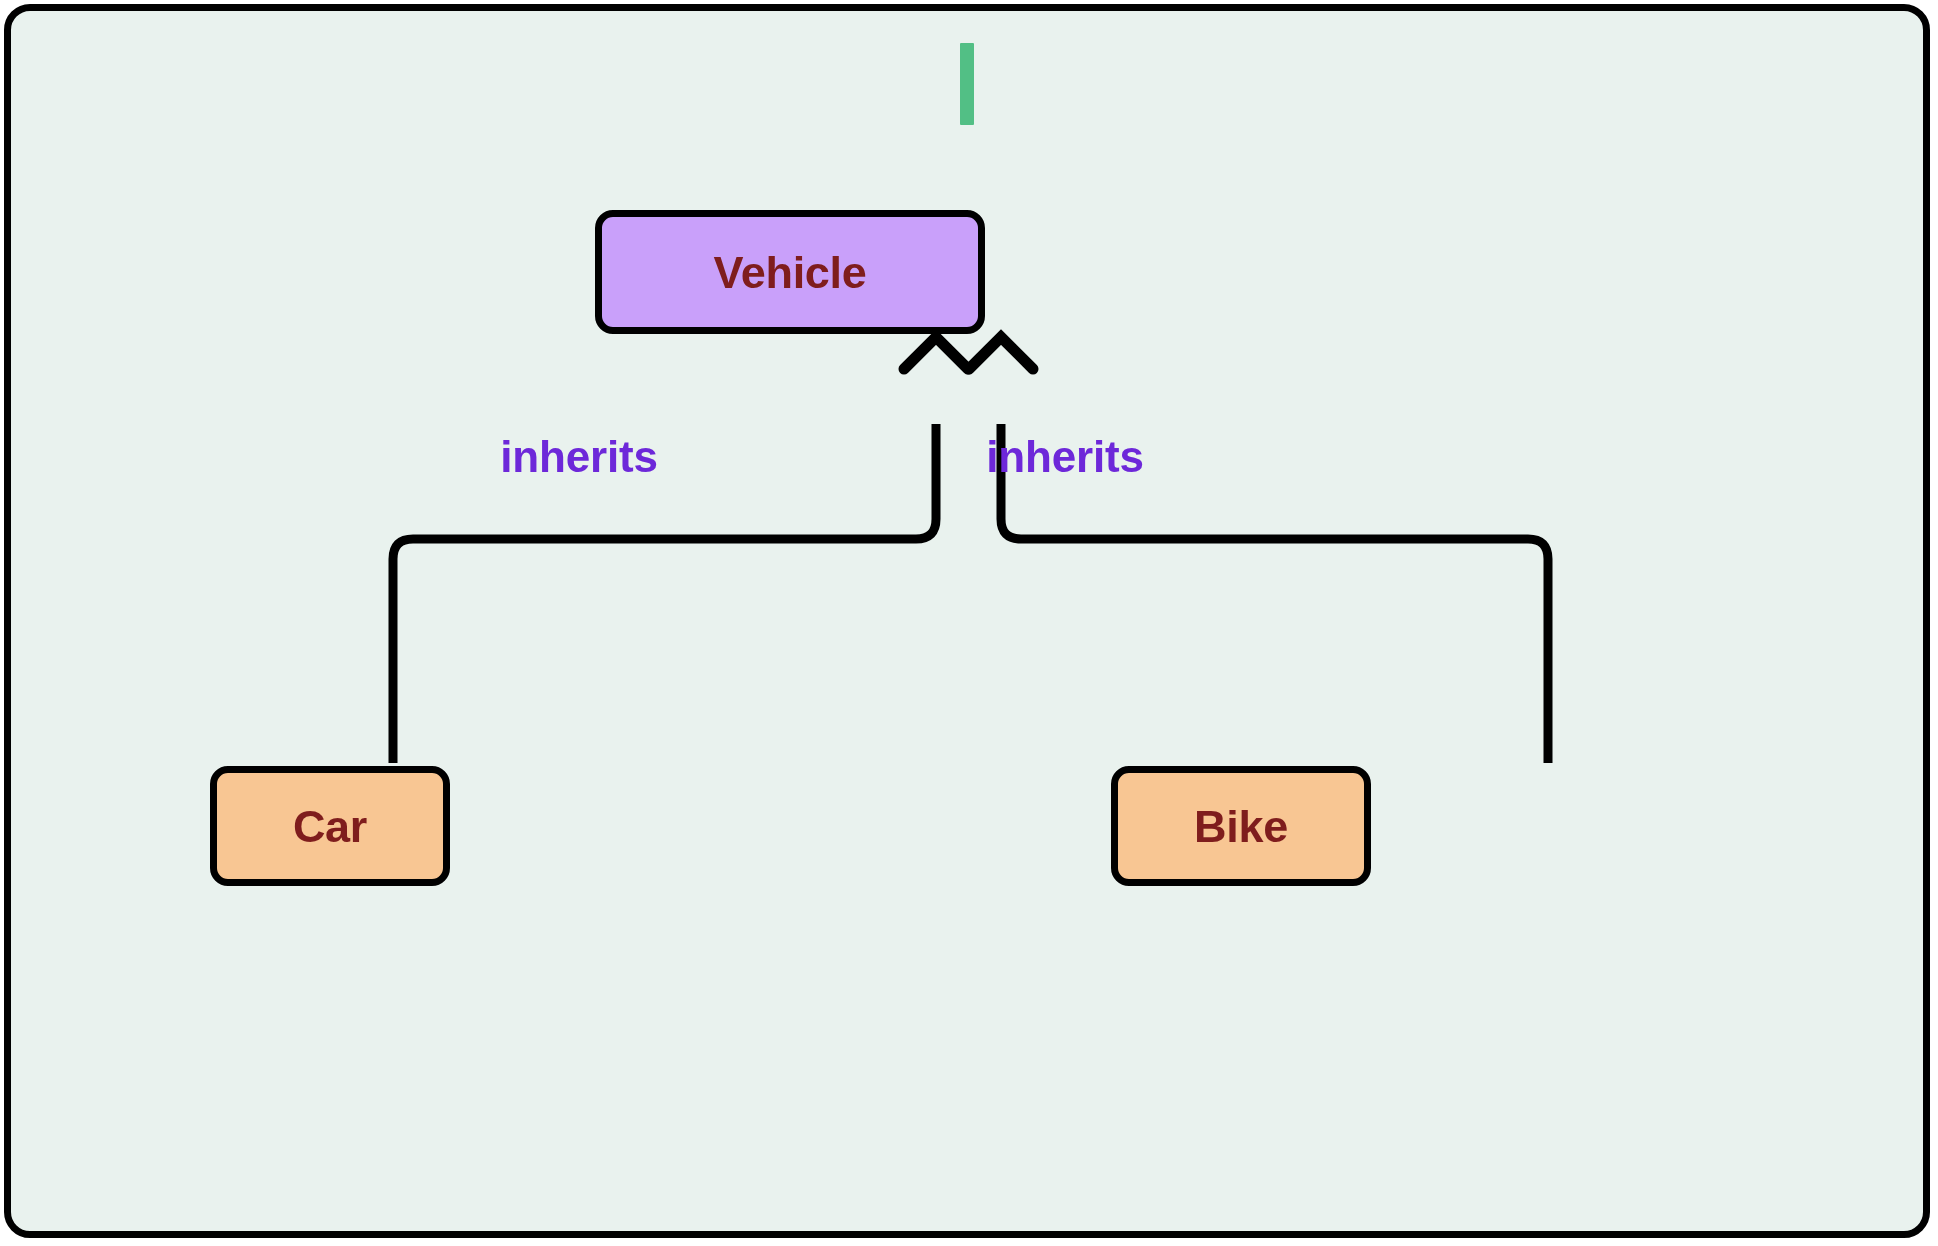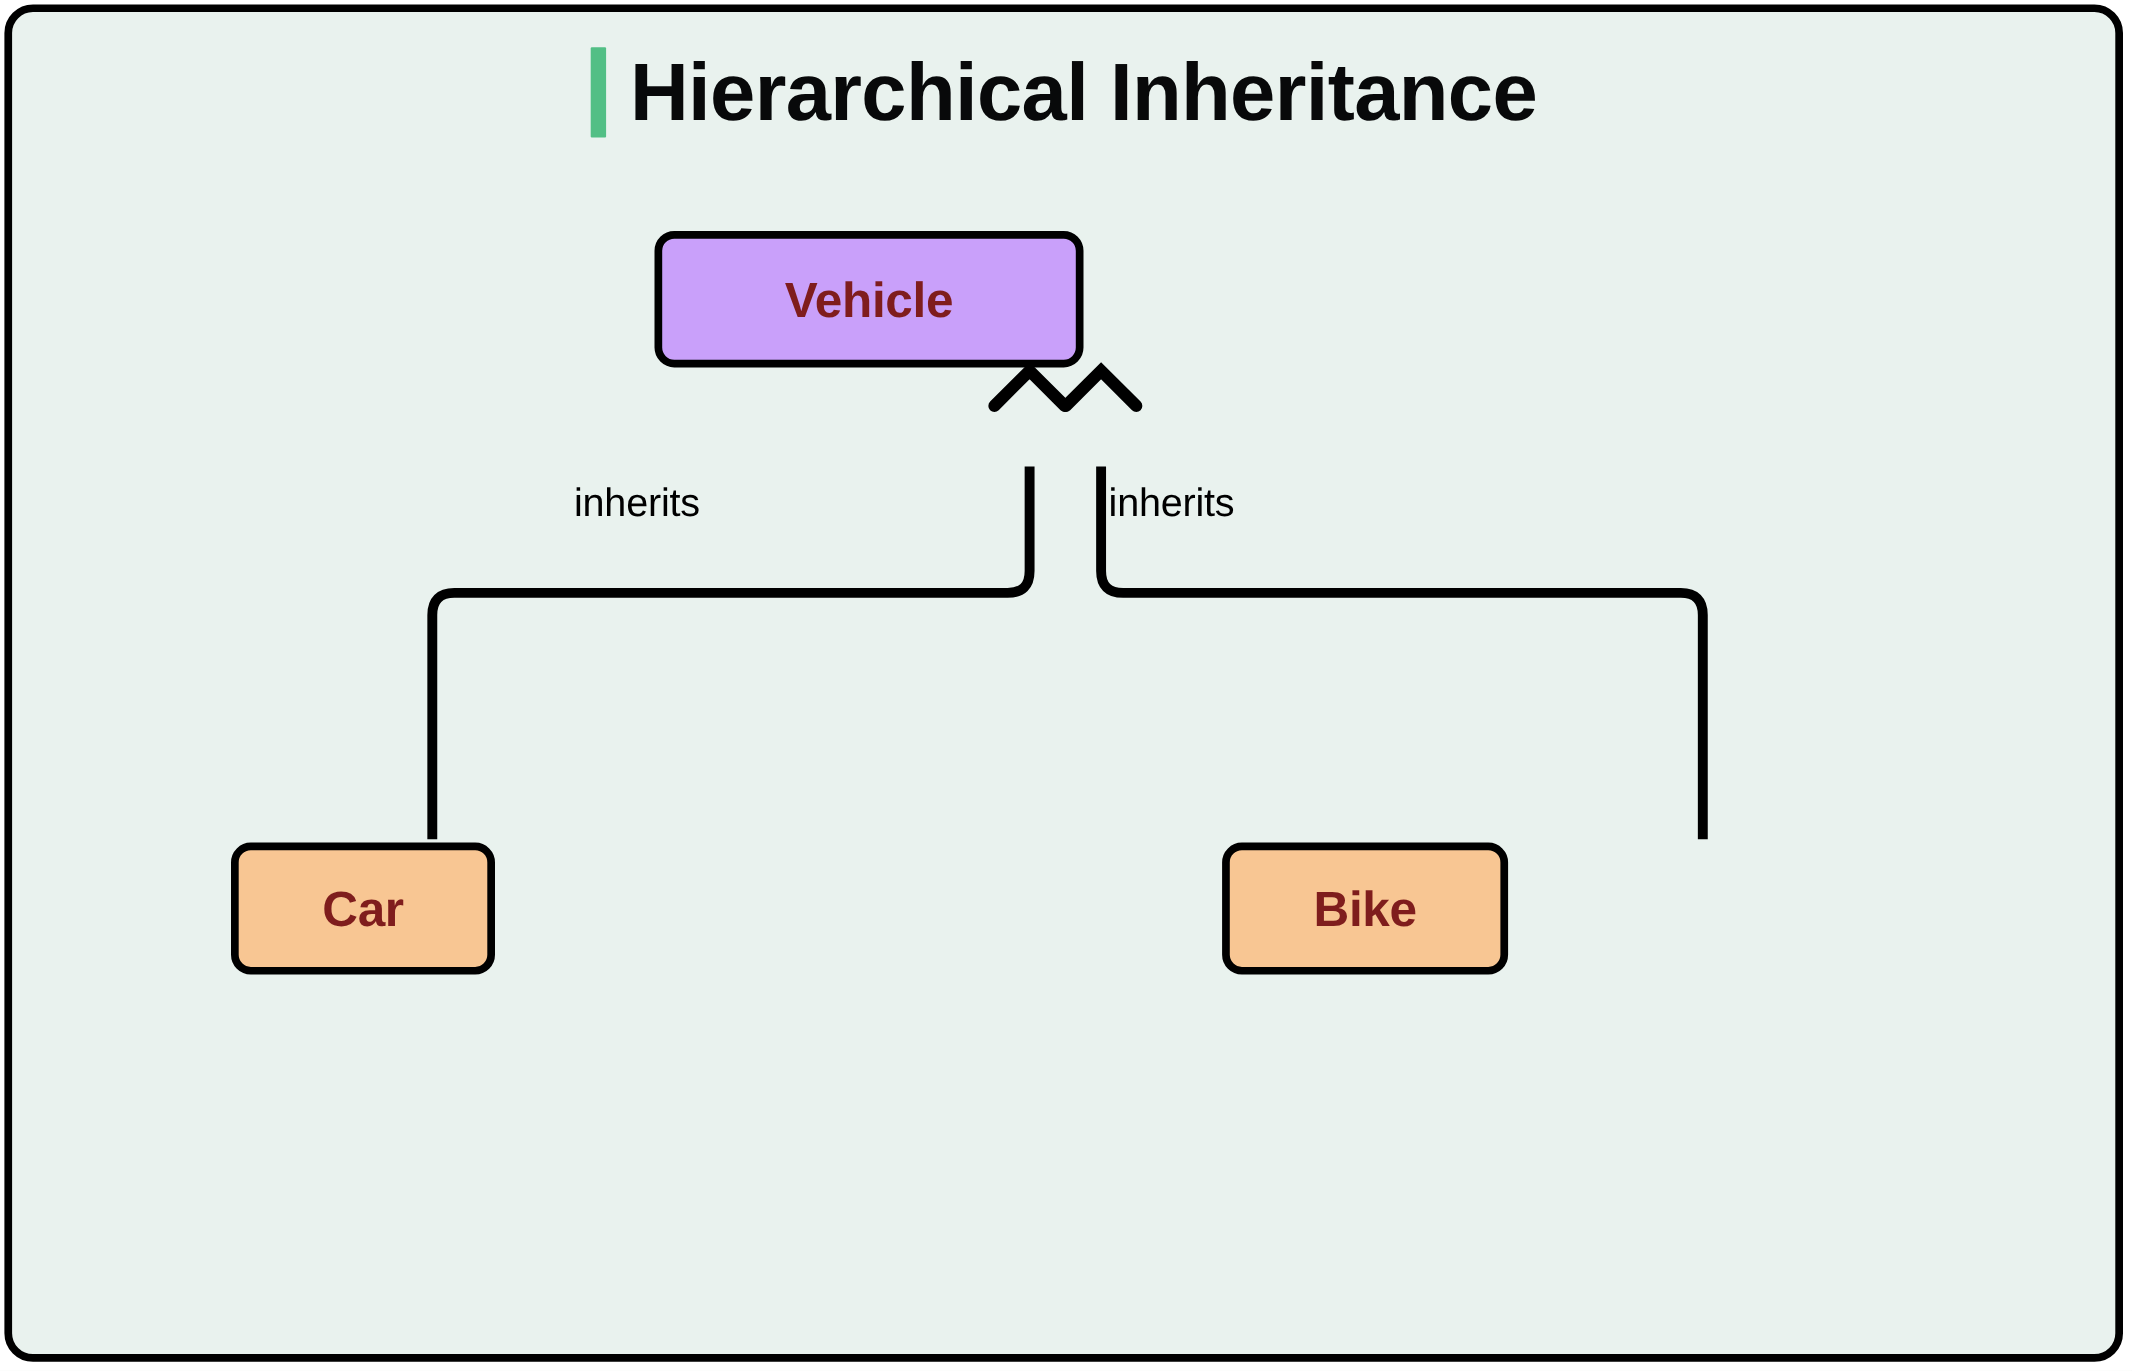--- a/index.html
+++ b/index.html
@@ -103,39 +103,38 @@
     left: 1100px;
     top: 755px;
     width: 260px;
     height: 120px;
     background: #f8c693;
   }
 
   
   .edge-label {
     position: absolute;
-    font-size: 36px;
-    font-weight: 400;
-    color: #000000;
+    font-size: 44px;
+    font-weight: 700;
+    color: #6d28d9;
     letter-spacing: -0.2px;
     line-height: 1;
     white-space: nowrap;
     transform: translate(-50%, -50%);
   }
   #edge-label-car  { left: 568px;  top: 446px; }
   #edge-label-bike { left: 1054px; top: 446px; }
 </style>
 </head>
 <body>
 
 <div id="diagram-frame">
 
   <div id="title-row">
     <div id="title-accent-bar"></div>
-    <div id="page-title">Hierarchical Inheritance</div>
   </div>
 
   <svg id="connector-layer" viewBox="0 0 1926 1234">
 
     <path d="M 382 752 L 382 548 Q 382 528 402 528 L 905 528 Q 925 528 925 508 L 925 413" fill="none" stroke="#000000" stroke-width="9" stroke-linecap="butt" stroke-linejoin="round"></path>
 
     <path d="M 893 358 L 925 326 L 957 358" fill="none" stroke="#000000" stroke-width="11" stroke-linecap="round" stroke-linejoin="miter"></path>
 
     <path d="M 1537 752 L 1537 548 Q 1537 528 1517 528 L 1010 528 Q 990 528 990 508 L 990 413" fill="none" stroke="#000000" stroke-width="9" stroke-linecap="butt" stroke-linejoin="round"></path>
 

